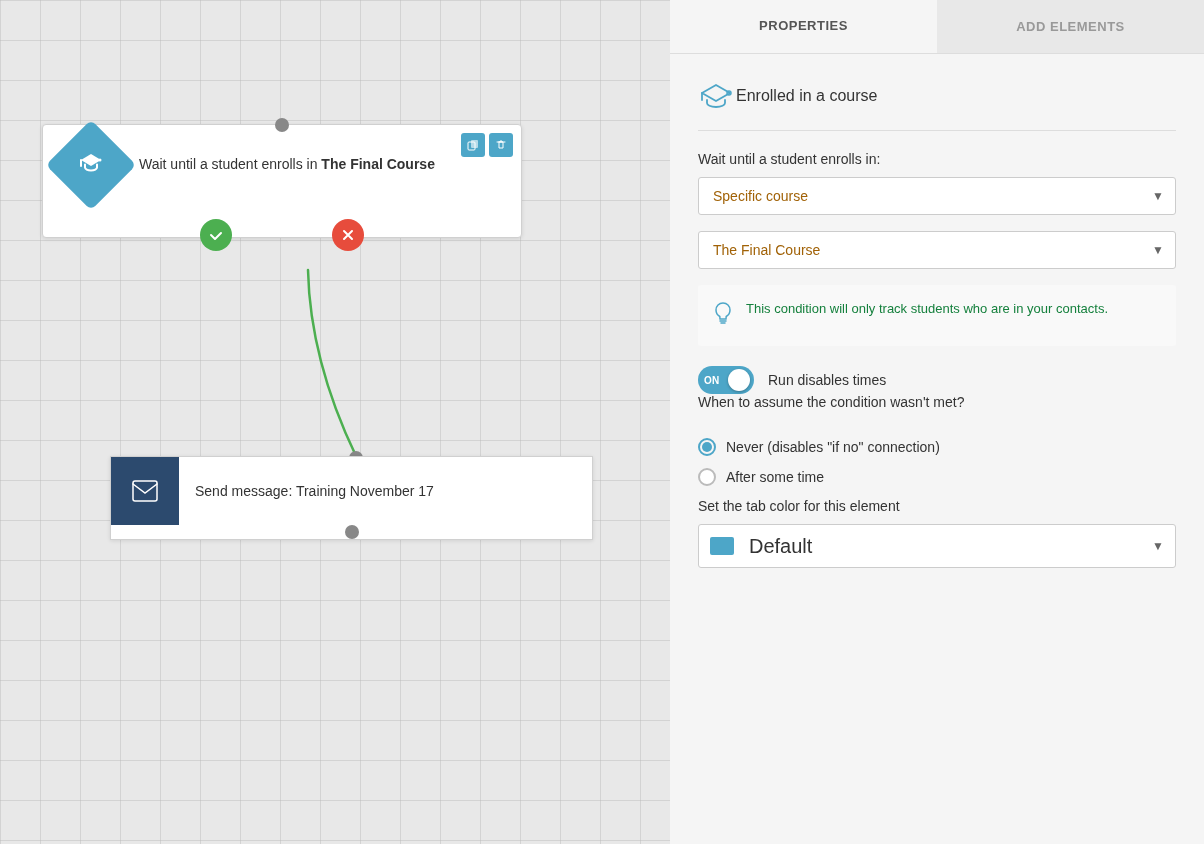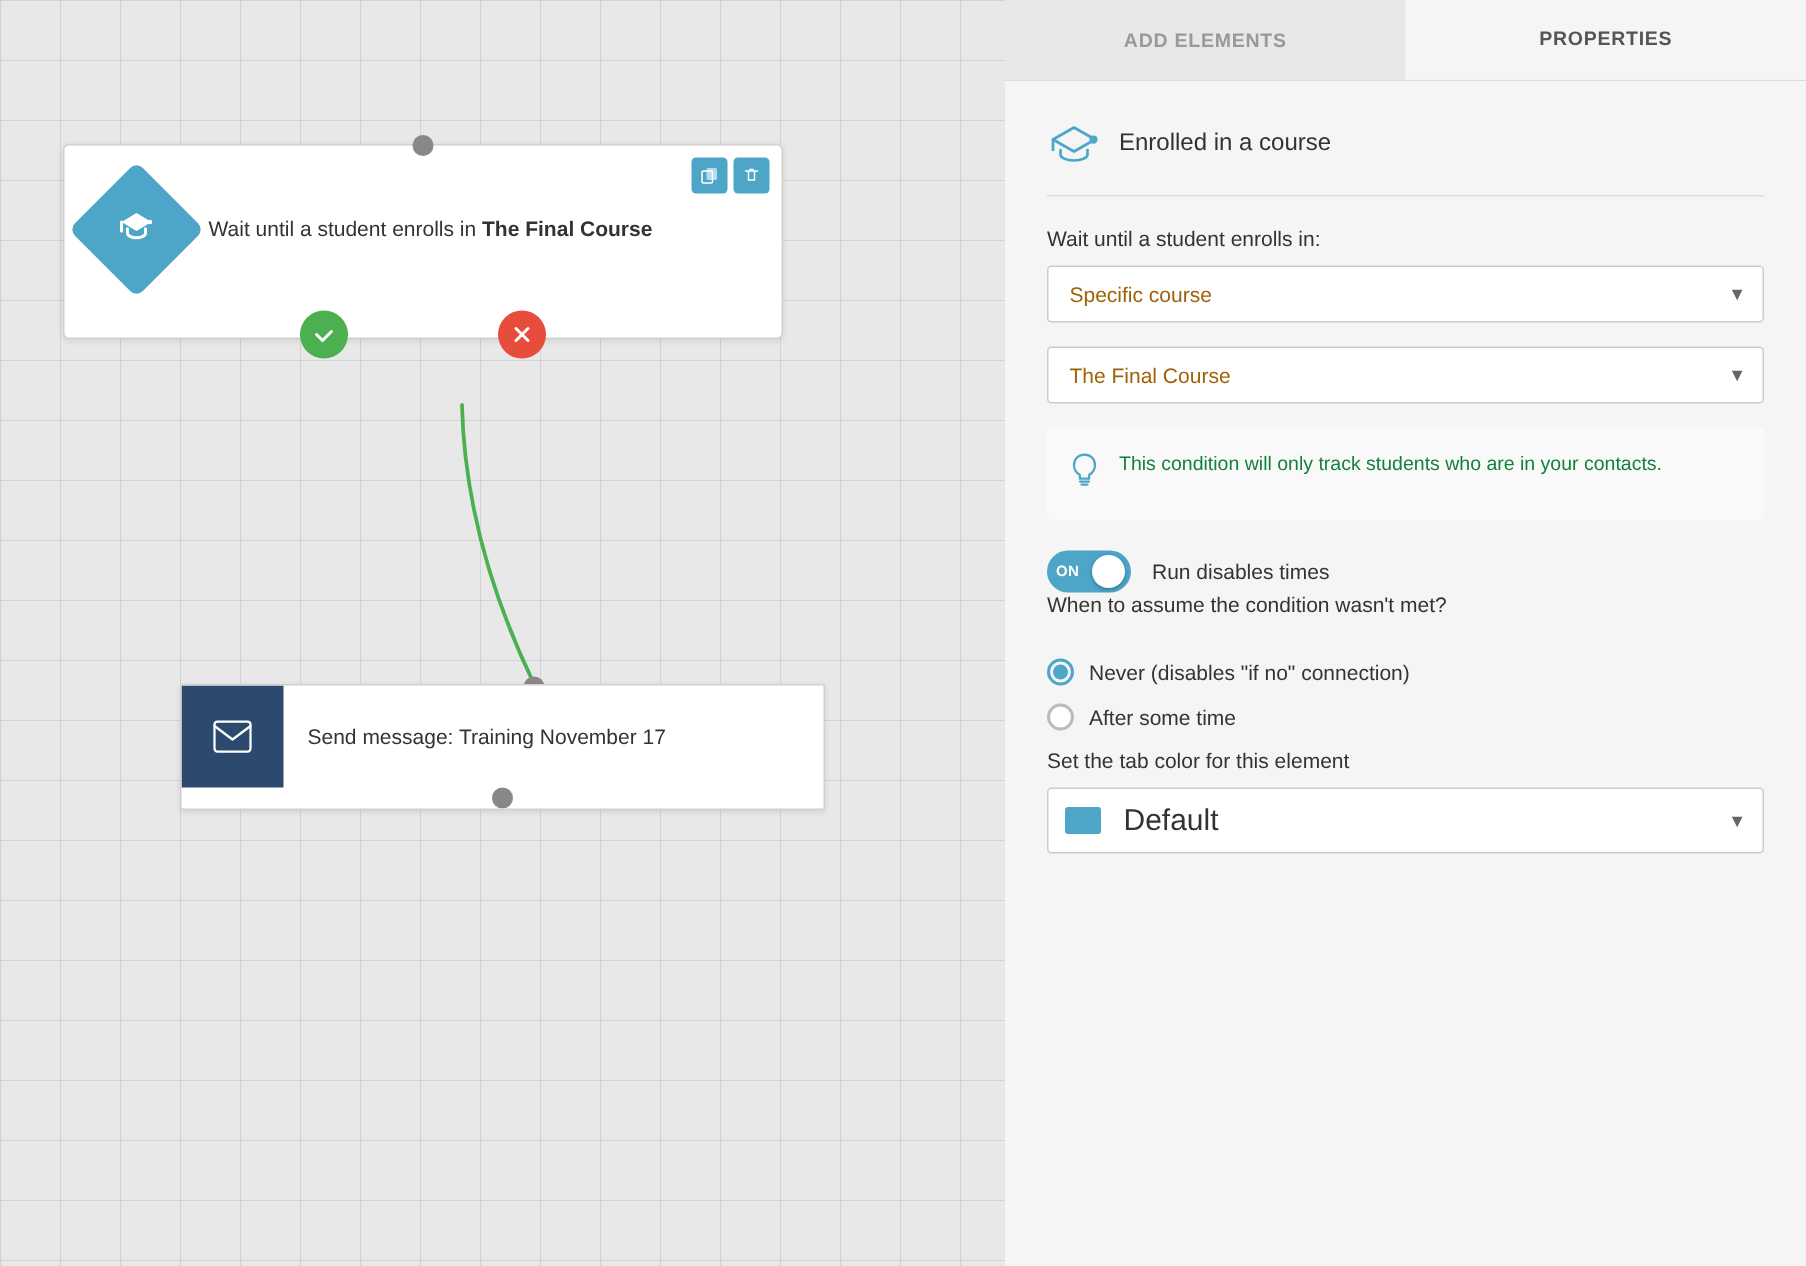--- a/index.html
+++ b/index.html
@@ -14,27 +14,27 @@
         linear-gradient(rgba(180,180,180,0.4) 1px, transparent 1px),
         linear-gradient(90deg, rgba(180,180,180,0.4) 1px, transparent 1px);
       background-size: 40px 40px;
       position: relative;
       overflow: hidden;
     }
 
     
     .enrollment-node {
       position: absolute;
-      top: 96px;
+      top: 124px;
       left: 42px;
       width: 480px;
       background: white;
       border: 1px solid #d0d0d0;
       border-radius: 4px;
-      padding: 24px 16px 40px 16px;
+      padding: 8px 16px 40px 16px;
       box-shadow: 0 1px 4px rgba(0,0,0,0.1);
       text-align: center;
     }
 
     .node-actions {
       position: absolute;
       top: 8px;
       right: 8px;
       display: flex;
       gap: 4px;
@@ -137,22 +137,22 @@
       left: 0;
       width: 100%;
       height: 100%;
       pointer-events: none;
     }
 
     
     .message-node {
       position: absolute;
       top: 456px;
-      left: 120px;
-      width: 430px;
+      left: 110px;
+      width: 483px;
       background: white;
       border: 1px solid #d0d0d0;
       border-radius: 0;
       overflow: hidden;
       box-shadow: 0 1px 4px rgba(0,0,0,0.1);
     }
 
     .message-node-inner {
       display: flex;
       align-items: center;
@@ -217,21 +217,21 @@
 
     .panel-content {
       padding: 24px 28px;
       flex: 1;
       overflow-y: auto;
     }
 
     .section-header {
       display: flex;
       align-items: center;
-      gap: 12px;
+      gap: 2px;
       padding-bottom: 16px;
       border-bottom: 1px solid #ddd;
       margin-bottom: 20px;
     }
 
     .section-icon {
       width: 36px;
       height: 36px;
       color: #4da6c8;
       font-size: 24px;
@@ -493,22 +493,22 @@
     </div>
 
     <div class="conn-dot conn-dot-bottom-msg" style="position:relative; margin: 0 auto; bottom:0; left:0; transform:none; display:block; width:14px; height:14px; background:#888; border-radius:50%;"></div>
   </div>
 
 </div>
 
 <div class="right-panel">
 
   <div class="panel-tabs">
+    <button class="panel-tab active">PROPERTIES</button>
     <button class="panel-tab">ADD ELEMENTS</button>
-    <button class="panel-tab active">PROPERTIES</button>
   </div>
 
   <div class="panel-content">
 
     <div class="section-header">
       <div class="section-icon">
         <svg width="34" height="30" viewBox="0 0 34 30" fill="none">
           <path d="M17 4L3 12l14 8 14-8-14-8z" stroke="#4da6c8" stroke-width="1.8" fill="none" stroke-linejoin="round"></path>
           <path d="M3 12v7" stroke="#4da6c8" stroke-width="1.8" stroke-linecap="round"></path>
           <path d="M8 19v3c0 2 3.5 4 9 4s9-2 9-4v-3" stroke="#4da6c8" stroke-width="1.8" stroke-linecap="round"></path>

